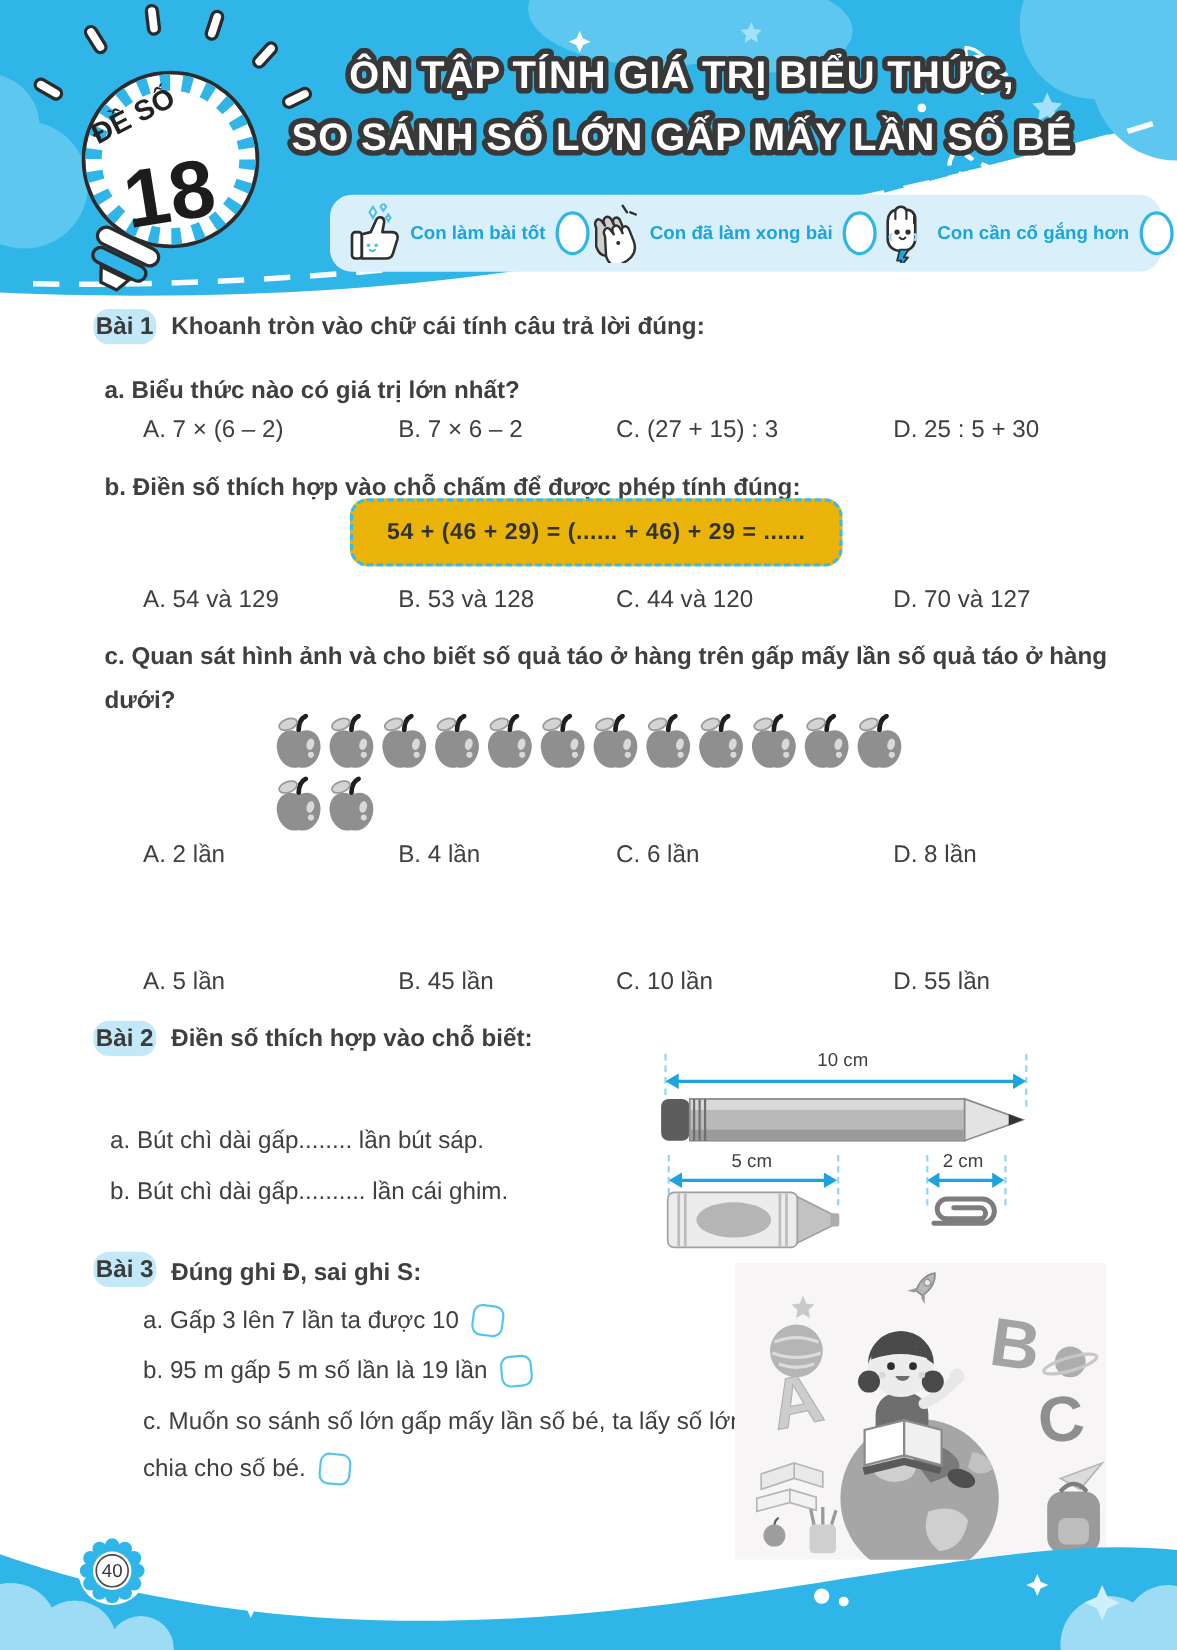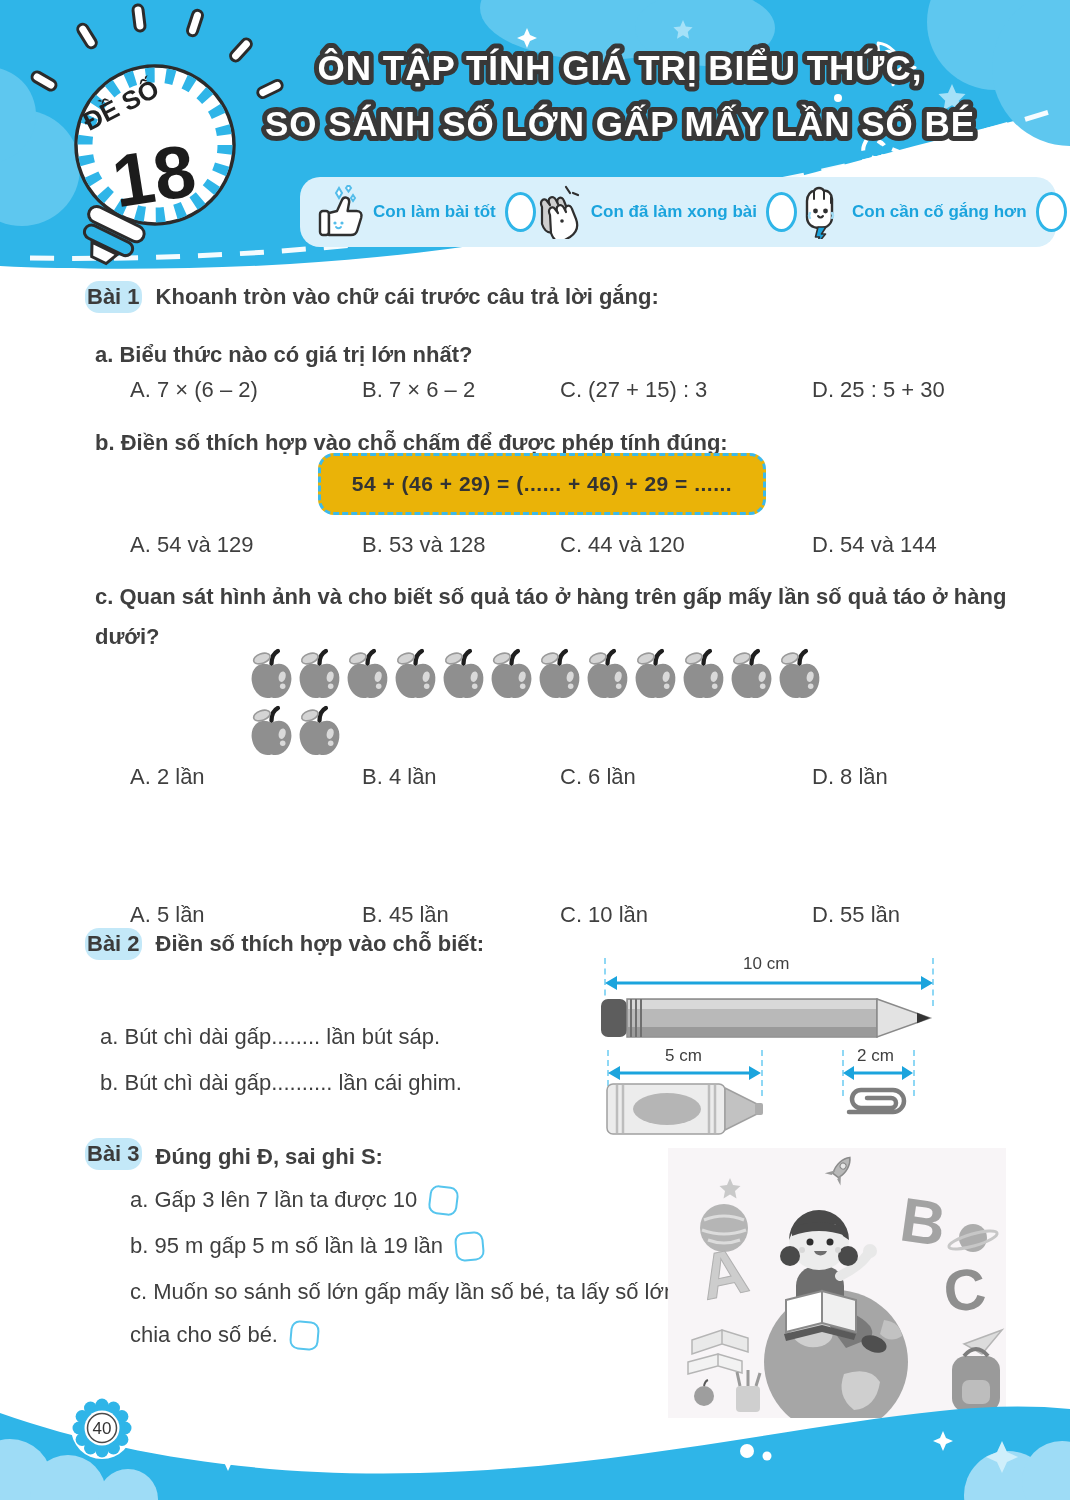--- a/index.html
+++ b/index.html
@@ -178,40 +178,40 @@
         <path d="M13,28 q-2,3 0,5 M35,28 q2,3 0,5" stroke="#9fdcf6" stroke-width="2.4" fill="none" stroke-linecap="round"></path>
         <path d="M21,42 h8 l-4.5,7 h4 l-9,11 3,-8 h-4 Z" class="f-accent-d" stroke="#2f2f2f" stroke-width="1.6" stroke-linejoin="round"></path>
       </svg>
       <span class="rib-label">Con cần cố gắng hơn</span>
       <span class="rib-oval"></span>
     </div>
   </div>
 
   <div class="badge-row" style="left:85px; top:281px;">
     <span class="badge">Bài 1</span>
-    <span class="badge-heading">Khoanh tròn vào chữ cái trước câu trả lời gắng:</span>
+    <span class="badge-heading">Khoanh tròn vào chữ cái tính câu trả lời đúng:</span>
   </div>
 
   <div class="q" style="left:95px; top:335px;">a. Biểu thức nào có giá trị lớn nhất?</div>
   <div class="opt-row" style="top:377px;">
     <span>A. 7 × (6 – 2)</span>
     <span>B. 7 × 6 – 2</span>
     <span>C. (27 + 15) : 3</span>
     <span>D. 25 : 5 + 30</span>
   </div>
 
   <div class="q" style="left:95px; top:423px;">b. Điền số thích hợp vào chỗ chấm để được phép tính đúng:</div>
   <div class="expr-box">
     <span>54 + (46 + 29) = (...... + 46) + 29 = ......</span>
   </div>
   <div class="opt-row" style="top:532px;">
     <span>A. 54 và 129</span>
     <span>B. 53 và 128</span>
     <span>C. 44 và 120</span>
-    <span>D. 54 và 144</span>
+    <span>D. 70 và 127</span>
   </div>
 
   <div class="q" style="left:95px; top:577px; width:920px;">c. Quan sát hình ảnh và cho biết số quả táo ở hàng trên gấp mấy lần số quả táo ở hàng dưới?</div>
   <div class="apple-rows">
     <div class="apple-row" id="apples-top">
         <svg viewBox="0 0 44 48" class="apple">
           <use href="#apple-shape" xlink:href="#apple-shape"></use>
         </svg>
         <svg viewBox="0 0 44 48" class="apple">
           <use href="#apple-shape" xlink:href="#apple-shape"></use>
@@ -256,21 +256,21 @@
         </svg>
       </div>
   </div>
   <div class="opt-row" style="top:764px;">
     <span>A. 2 lần</span>
     <span>B. 4 lần</span>
     <span>C. 6 lần</span>
     <span>D. 8 lần</span>
   </div>
 
-  <div class="opt-row" style="top:902px;">
+  <div class="opt-row" style="top:879px;">
     <span>A. 5 lần</span>
     <span>B. 45 lần</span>
     <span>C. 10 lần</span>
     <span>D. 55 lần</span>
   </div>
 
   <div class="badge-row" style="left:85px; top:928px;">
     <span class="badge">Bài 2</span>
     <span class="badge-heading">Điền số thích hợp vào chỗ biết:</span>
   </div>

